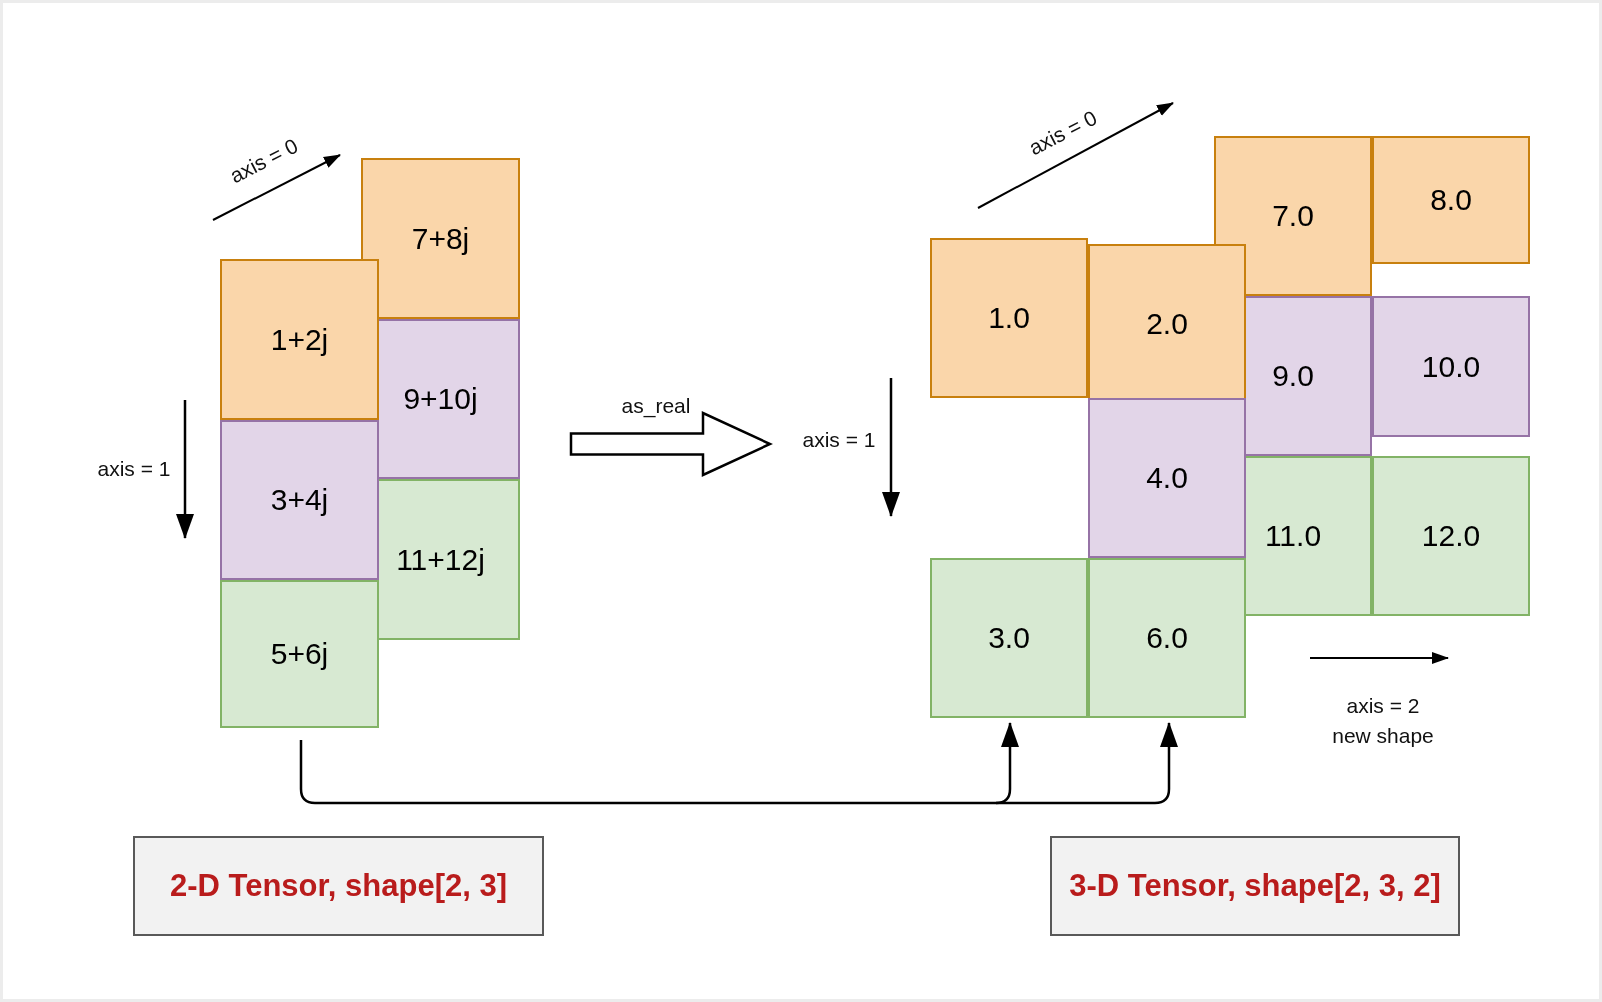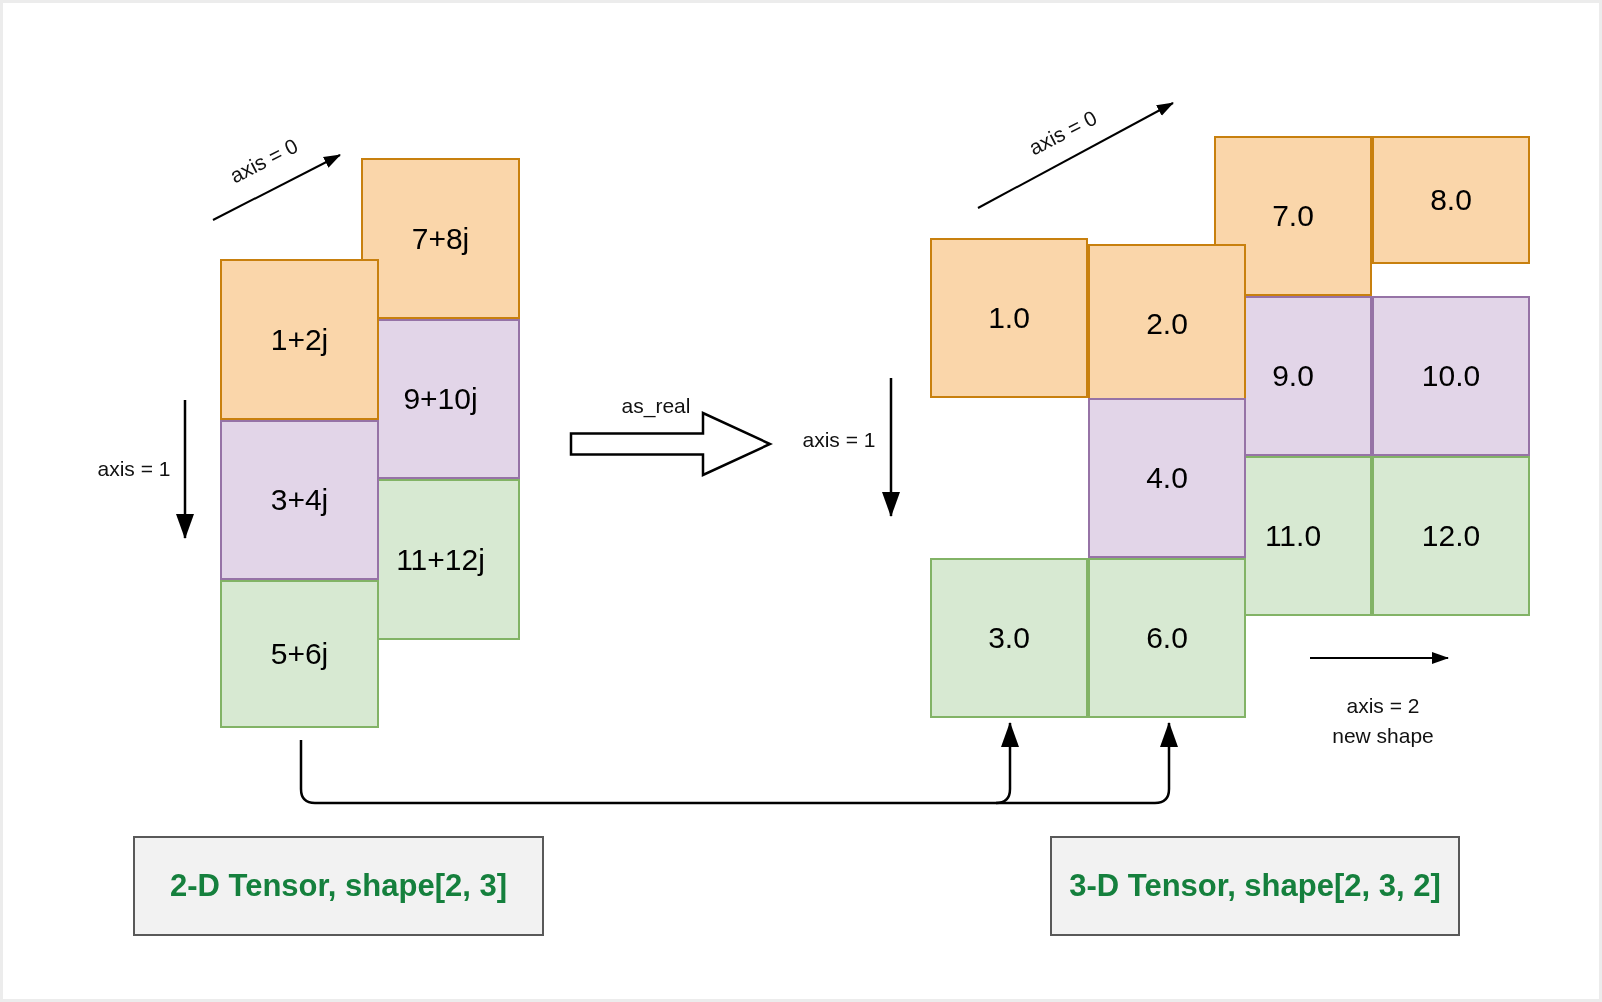--- a/index.html
+++ b/index.html
@@ -17,21 +17,21 @@
   .purple { background:#e2d5e8; border:2px solid #9673a6; }
   .green  { background:#d7e9d2; border:2px solid #82b366; }
   .axis-label {
     position:absolute; font-size:21px; color:#111; white-space:nowrap;
     transform:translate(-50%,-50%);
   }
   .rot27  { transform:translate(-50%,-50%) rotate(-27deg); }
   .caption {
     position:absolute; background:#f2f2f2; border:2px solid #595959;
     display:flex; align-items:center; justify-content:center;
-    font-weight:bold; font-size:31px; color:#15803d; box-sizing:border-box;
+    font-weight:bold; font-size:31px; color:#b91c1c; box-sizing:border-box;
   }
   .bottom-strip { position:absolute; background:#4b87f0; }
 </style>
 </head>
 <body>
 
 <div class="stage">
 
   <svg class="overlay" viewBox="0 0 1602 1002">
     <defs>
@@ -81,21 +81,21 @@
 
   <div class="cell orange" style="left:1211px;top:133px;width:158px;height:160px">
     <span>7.0</span>
   </div>
   <div class="cell orange" style="left:1369px;top:133px;width:158px;height:128px">
     <span>8.0</span>
   </div>
   <div class="cell purple" style="left:1211px;top:293px;width:158px;height:160px">
     <span>9.0</span>
   </div>
-  <div class="cell purple" style="left:1369px;top:293px;width:158px;height:160px">
+  <div class="cell purple" style="left:1369px;top:293px;width:158px;height:141px">
     <span>10.0</span>
   </div>
   <div class="cell green" style="left:1211px;top:453px;width:158px;height:160px">
     <span>11.0</span>
   </div>
   <div class="cell green" style="left:1369px;top:453px;width:158px;height:160px">
     <span>12.0</span>
   </div>
 
   <div class="cell orange" style="left:927px;top:235px;width:158px;height:160px">

